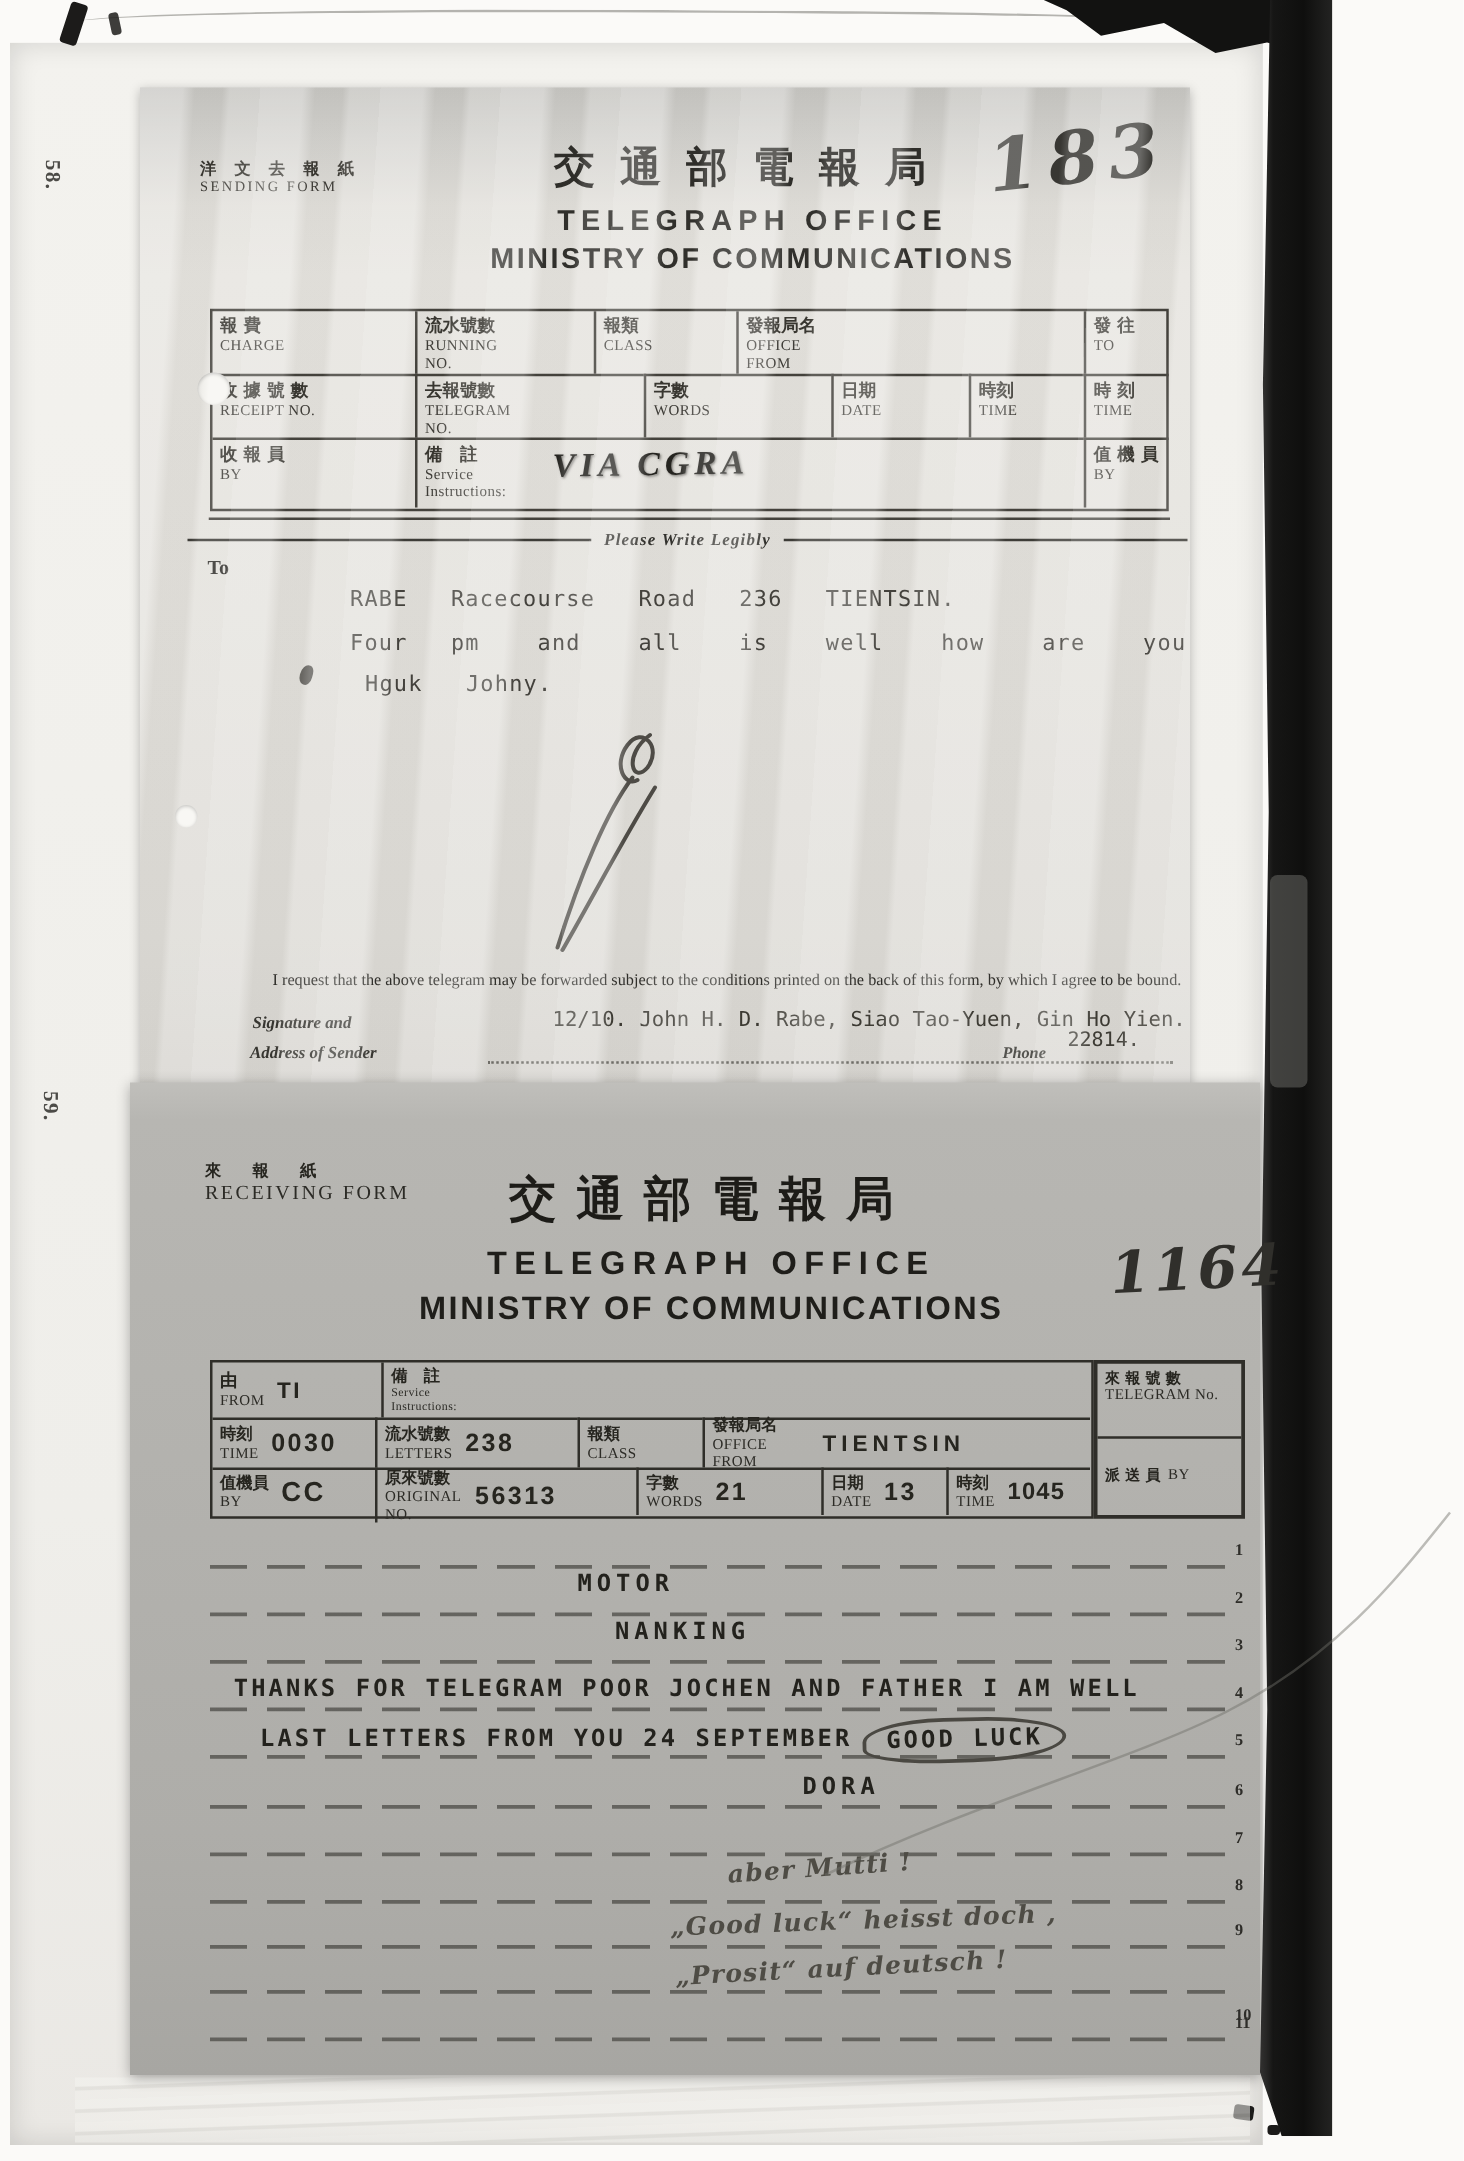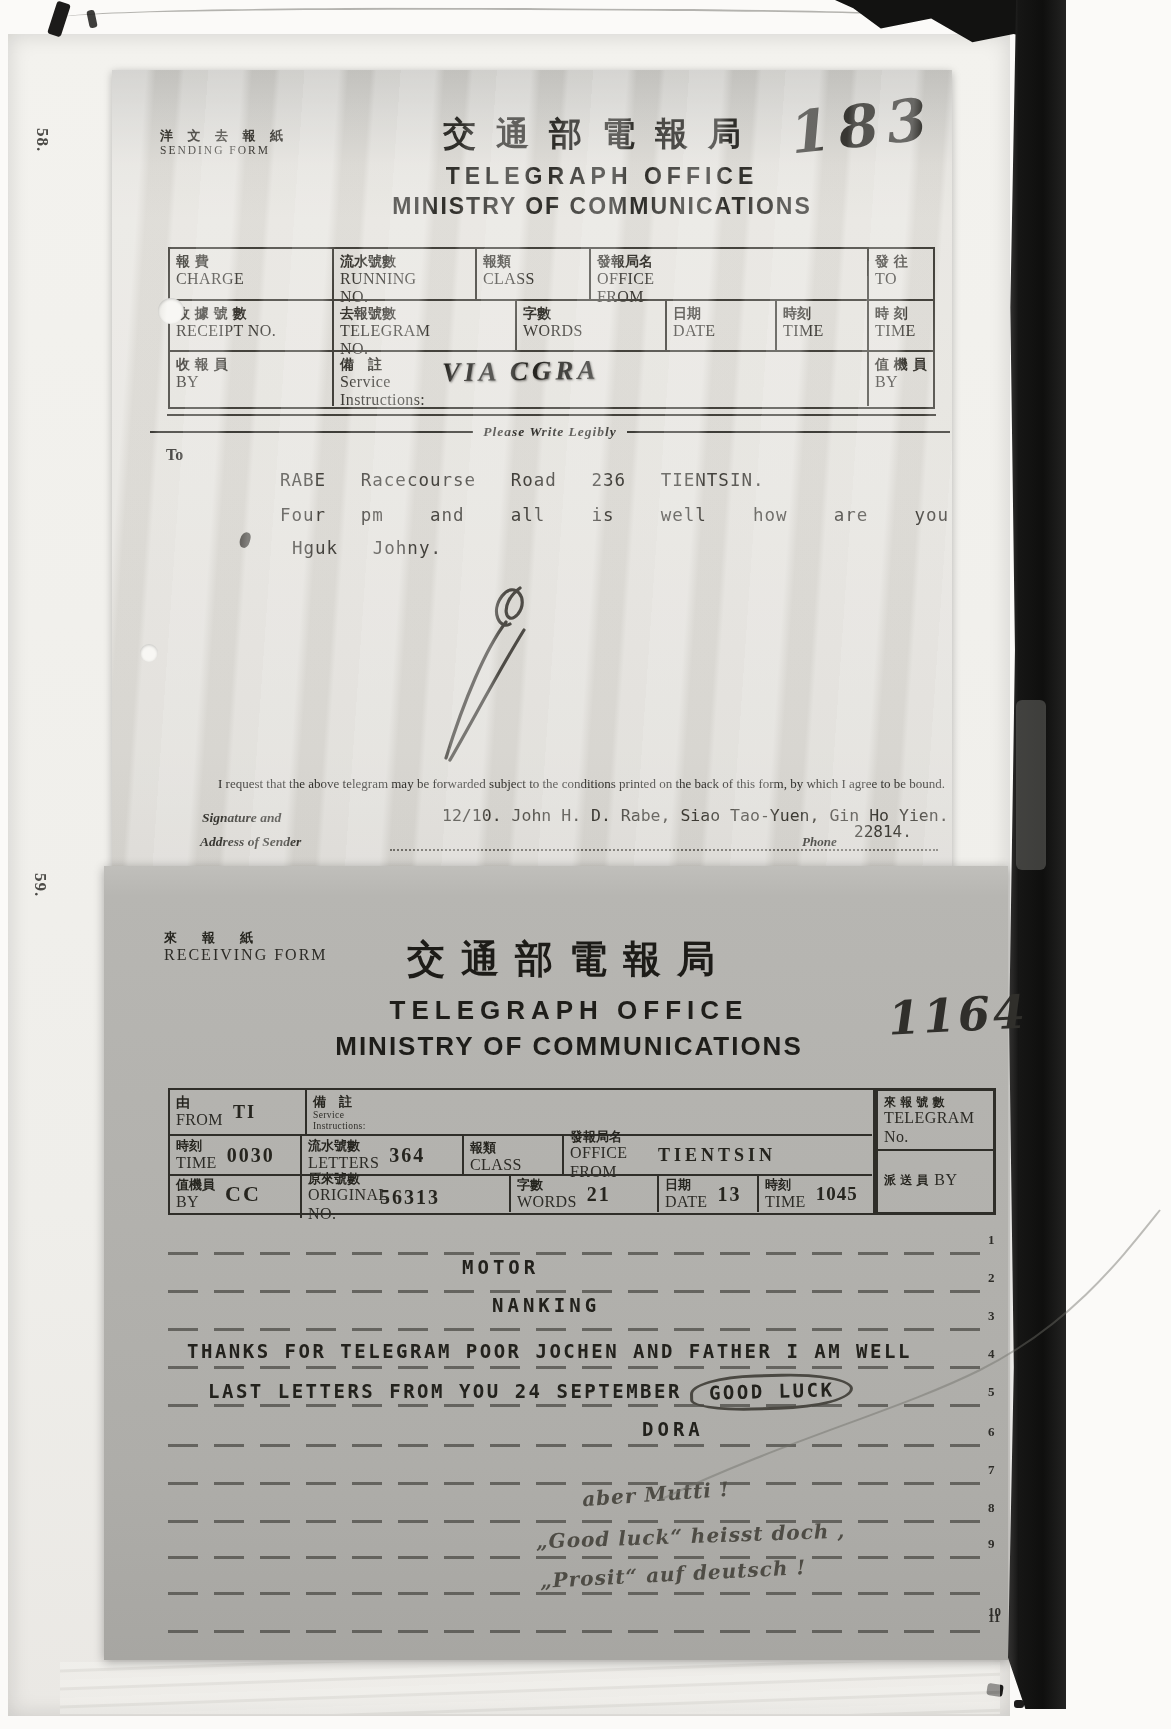--- a/index.html
+++ b/index.html
@@ -29,26 +29,26 @@
     background:linear-gradient(180deg,#c7c6c2 0,#d3d2ce 40px,#e2e0db 95px,#e6e4df 150px,#e3e1dc 420px,#dedcd7 680px,#d8d6d1);
     box-shadow:0 2px 8px rgba(0,0,0,.25)}
   .paper1::after{content:"";position:absolute;inset:0;pointer-events:none;
     background:repeating-linear-gradient(94deg,rgba(255,255,255,.26) 0 34px,rgba(120,118,112,.06) 44px 66px,rgba(255,255,255,.16) 72px 96px)}
   .paper2{position:absolute;left:104px;top:866px;width:904px;height:794px;
     background:linear-gradient(180deg,#c0bfbb 0,#b7b6b2 30px,#b3b2ae 300px,#aeada9 600px,#a7a6a2);
     box-shadow:0 2px 10px rgba(0,0,0,.3)}
 
   
   .cjk{font-weight:700;color:#34322c;font-size:14px;line-height:1.2;font-family:"DejaVu Sans",sans-serif}
-  .en{font-size:16px;color:#3a3833;font-family:"Liberation Serif",serif;line-height:1.15;letter-spacing:.4px}
+  .en{font-size:12px;color:#3a3833;font-family:"Liberation Serif",serif;line-height:1.15;letter-spacing:.4px}
   .cell{position:absolute;padding:4px 6px}
   .bl{border-left:2px solid #403e38}
   .bt{border-top:2px solid #403e38}
   .cf{display:flex;align-items:center;gap:10px}
-  .val{font-family:Liberation Serif, serif;font-size:20px;letter-spacing:2px;color:#26251f;font-weight:600;white-space:nowrap}
+  .val{font-family:Liberation Sans, sans-serif;font-size:20px;letter-spacing:2px;color:#26251f;font-weight:600;white-space:nowrap}
 
   
   .sf-type{position:absolute;left:48px;top:58px}
   .sf-type .cjk{font-size:13px;letter-spacing:5px}
   .sf-type .en{font-size:11.5px;letter-spacing:2px}
   .sf-title{position:absolute;left:210px;top:42px;width:560px;text-align:center;color:#2c2b27}
   .sf-title .t-cjk{font:700 33px "DejaVu Sans",sans-serif;letter-spacing:20px;white-space:nowrap;margin-bottom:6px;color:#2a2925}
   .sf-title .t-en1{font:600 23px "Liberation Sans",sans-serif;letter-spacing:5px;margin-bottom:3px}
   .sf-title .t-en2{font:600 23px "Liberation Sans",sans-serif;letter-spacing:2px}
   .hand-num1{position:absolute;left:678px;top:22px;font:italic 600 58px "DejaVu Serif",serif;letter-spacing:8px;color:#34332f;transform:rotate(-6deg)}
@@ -256,21 +256,21 @@
           <div class="cjk" style="font-size:13px">時刻</div>
           <div class="en">TIME</div>
         </div>
         <div class="val">0030</div>
       </div>
       <div class="cell cf bt bl" style="left:130px;top:44px;width:162px;height:40px">
         <div>
           <div class="cjk" style="font-size:13px">流水號數</div>
           <div class="en">LETTERS</div>
         </div>
-        <div class="val">364</div>
+        <div class="val">238</div>
       </div>
       <div class="cell bt bl" style="left:292px;top:44px;width:100px;height:40px">
         <div class="cjk" style="font-size:13px">報類</div>
         <div class="en">CLASS</div>
       </div>
       <div class="cell cf bt bl" style="left:392px;top:44px;width:310px;height:40px">
         <div>
           <div class="cjk" style="font-size:13px">發報局名</div>
           <div class="en" style="width:44px">OFFICE FROM</div>
         </div>

